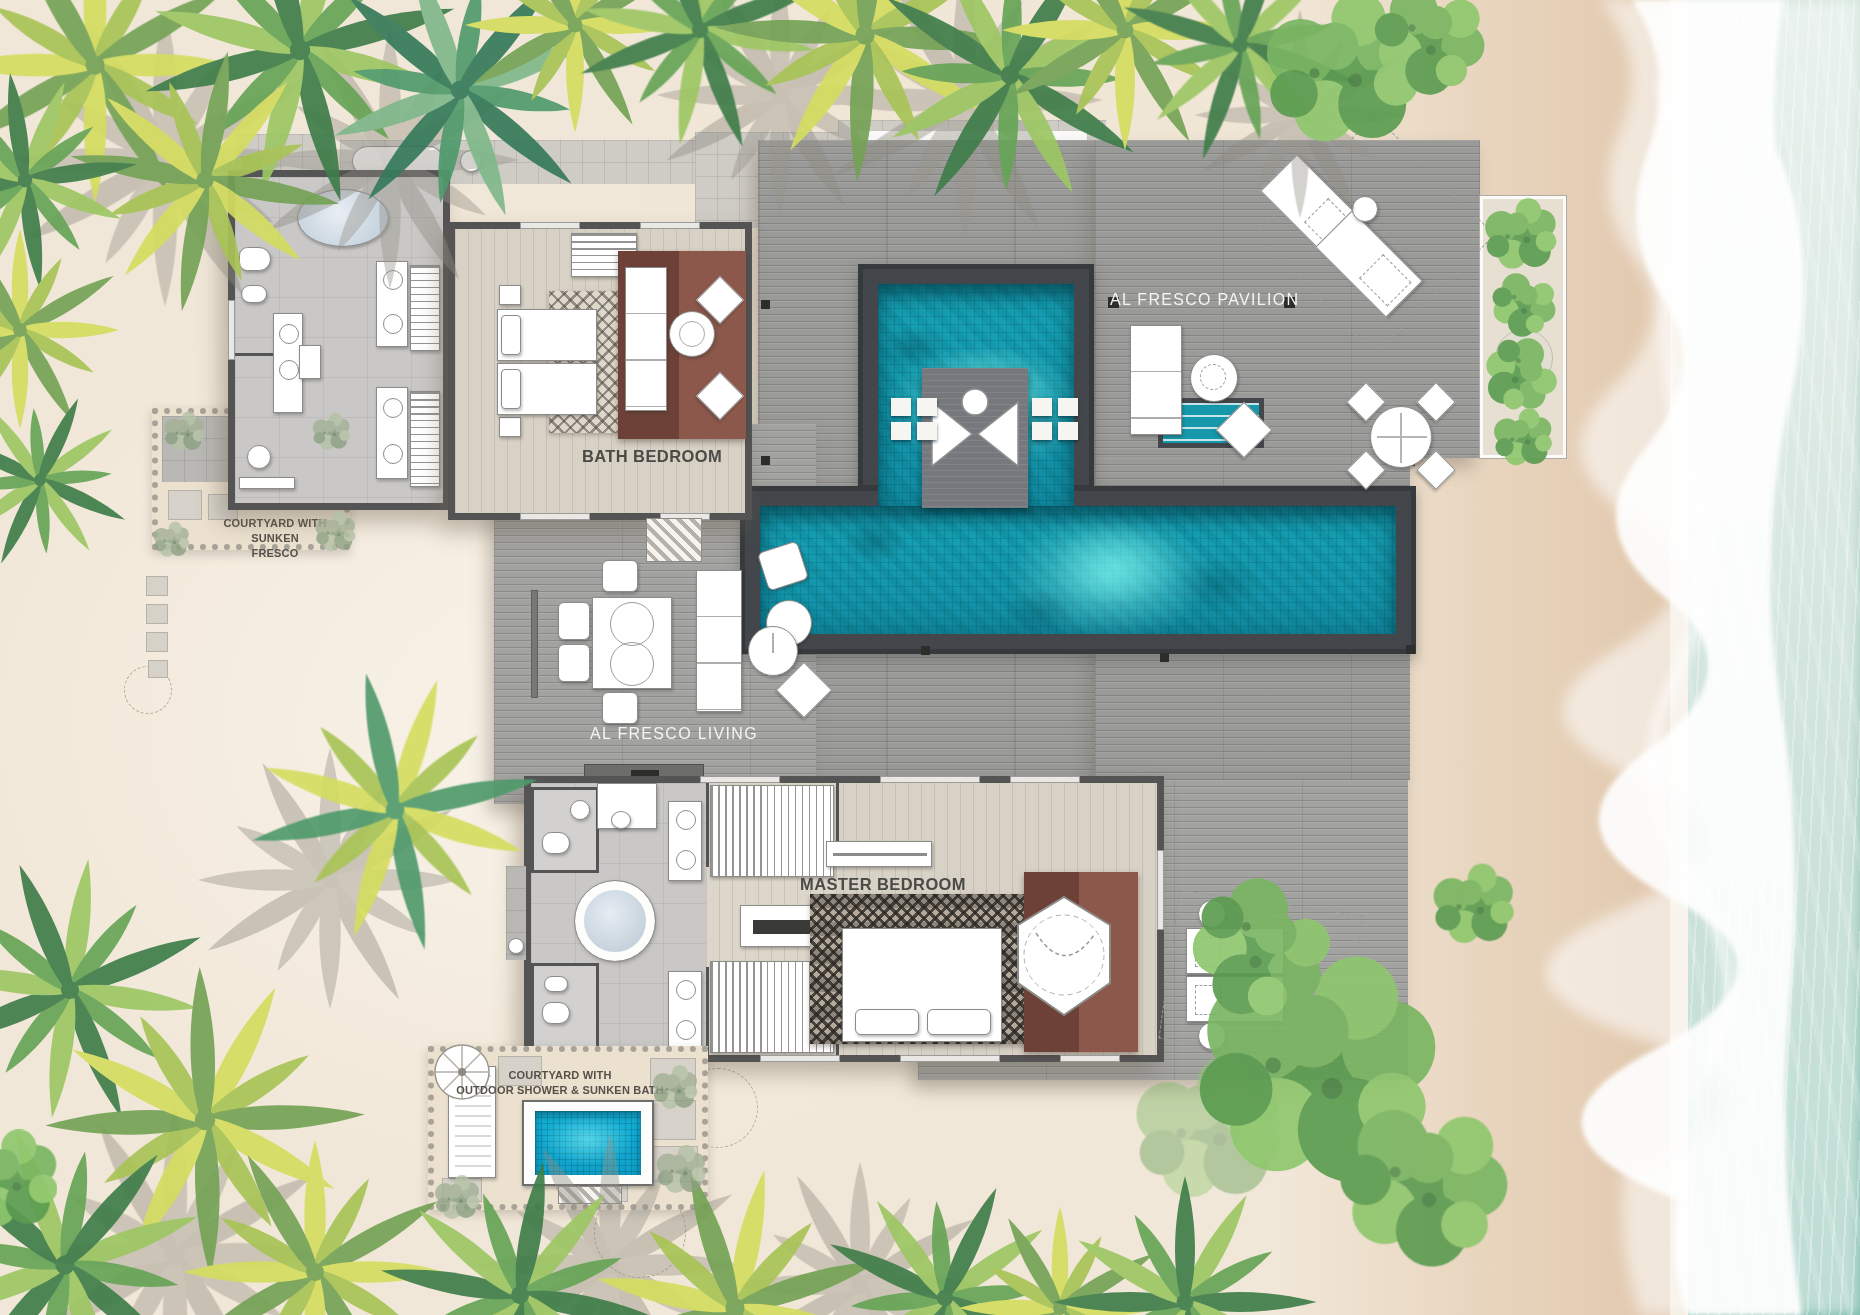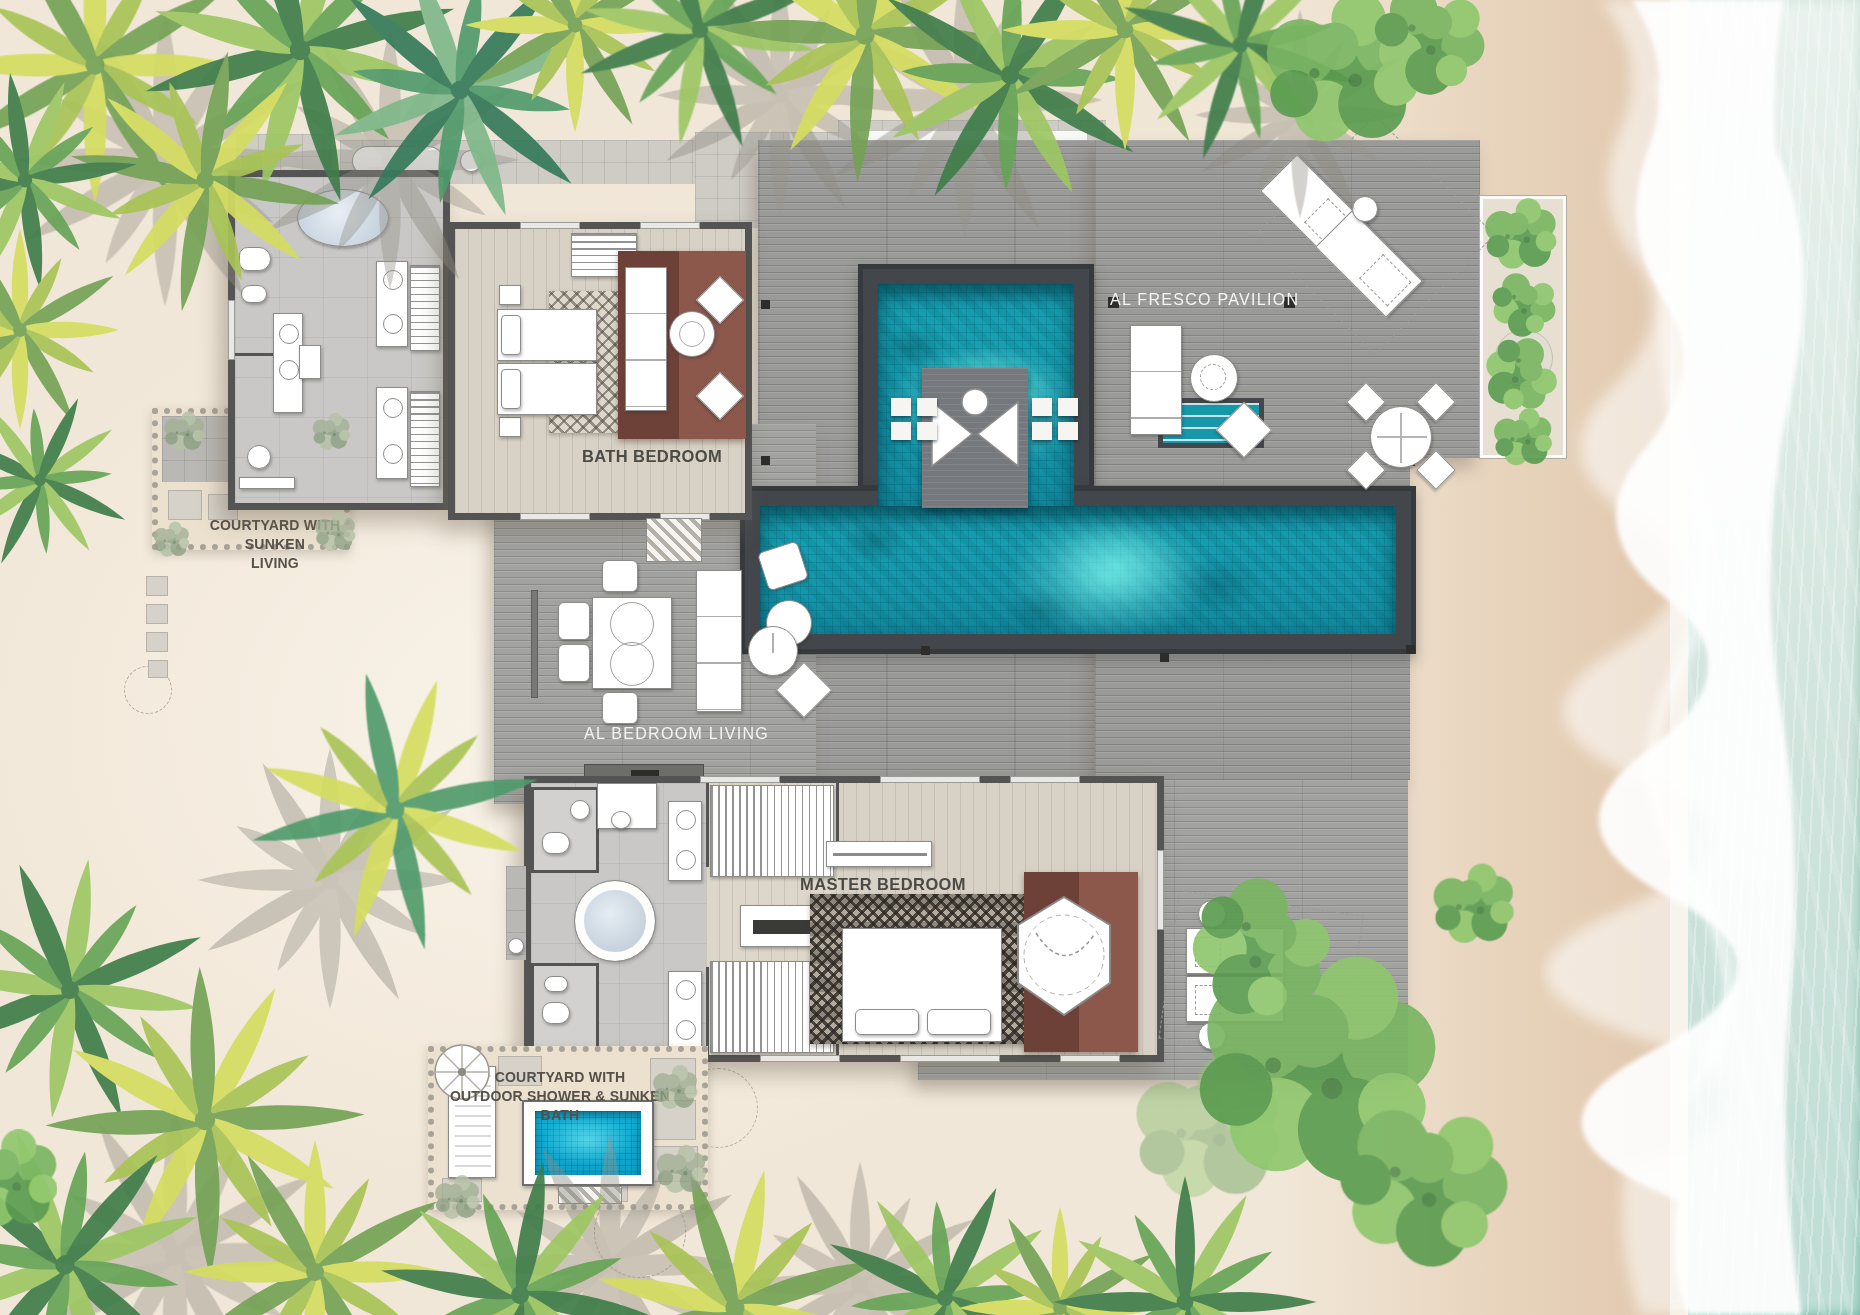--- a/index.html
+++ b/index.html
@@ -78,21 +78,21 @@
     box-shadow:inset 0 4px 8px rgba(0,40,60,.5);}
   .tubring{border:9px solid #fdfdfb;outline:1px solid #8d8d8b;background:radial-gradient(circle at 42% 38%, #e6edf3, #b9c7d3);border-radius:50%;box-shadow:1px 2px 4px rgba(40,40,40,.35);}
   .dash{border:1.5px dashed #b4a995;border-radius:50%;}
   .dashline{border:1.5px dashed #9a9a98;}
   .hatch{background:repeating-linear-gradient(45deg,#f4f3f0 0 5px,#b5b1a9 5px 9px);border:1px solid #8b8b89;}
   .pebble{border:6px dotted #a8a399;background:#ece1cf;box-shadow:0 4px 10px rgba(110,100,85,.3);}
   .paver{position:absolute;background:#d6d2ca;border:1px solid #b6b2aa;box-sizing:border-box;}
   
   .label{font-size:16.5px;font-weight:600;color:#4a4a46;letter-spacing:.4px;white-space:nowrap;text-align:center;line-height:1;}
   .label-light{font-size:16px;font-weight:400;color:#f4f4f2;letter-spacing:1.3px;white-space:nowrap;text-align:center;line-height:1;}
-  .label-small{font-size:14px;font-weight:700;color:#55504a;letter-spacing:.2px;text-align:center;line-height:1.35;}
+  .label-small{font-size:11px;font-weight:700;color:#55504a;letter-spacing:.2px;text-align:center;line-height:1.35;}
   .planter{border:3px solid #fbfbf9;outline:1px solid #b0aca4;background:#e7e0d2;}
   svg{display:block;}
 </style>
 </head>
 <body>
 
 <div id="scene">
 
   <div class="abs sand-var" style="left:0;top:0;width:1860px;height:1315px"></div>
   <div class="abs wet" style="left:1280px;top:0;width:390px;height:1315px"></div>
@@ -112,21 +112,21 @@
     <div class="paver" style="left:96px;top:6px;width:38px;height:30px"></div>
     <div class="paver" style="left:138px;top:6px;width:34px;height:30px"></div>
     <div class="paver" style="left:96px;top:42px;width:30px;height:26px"></div>
     <div class="paver" style="left:134px;top:48px;width:40px;height:40px"></div>
     <div class="paver" style="left:10px;top:76px;width:34px;height:30px"></div>
     <div class="paver" style="left:50px;top:80px;width:30px;height:26px"></div>
   </div>
   <div class="abs label-small" style="left:200px;top:516px;width:150px">
     <span>COURTYARD WITH</span><br>
     <span>SUNKEN</span><br>
-    <span>LIVING</span>
+    <span>FRESCO</span>
   </div>
 
   <div class="paver abs" style="left:146px;top:576px;width:22px;height:20px"></div>
   <div class="paver abs" style="left:146px;top:604px;width:22px;height:20px"></div>
   <div class="paver abs" style="left:146px;top:632px;width:22px;height:20px"></div>
   <div class="paver abs" style="left:148px;top:660px;width:20px;height:18px"></div>
 
   <div class="abs pavers" style="left:236px;top:134px;width:96px;height:58px"></div>
   <div class="abs" style="left:242px;top:156px;width:20px;height:24px;background:#a9c186;border:1px solid #86a168"></div>
   <div class="abs pavers" style="left:340px;top:140px;width:360px;height:44px"></div>
@@ -368,21 +368,21 @@
         <line x1="51" y1="13" x2="13" y2="51"></line>
     </g>
     <circle cx="32" cy="32" r="4" fill="#8d8a82"></circle>
   </svg>
   <div class="abs label-small" style="left:445px;top:1068px;width:230px">
     <span>COURTYARD WITH</span><br>
     <span>OUTDOOR SHOWER &amp; SUNKEN BATH</span>
   </div>
 
   <div class="abs label-light" style="left:1110px;top:292px;width:180px">AL FRESCO PAVILION</div>
-  <div class="abs label-light" style="left:584px;top:726px;width:180px">AL BEDROOM LIVING</div>
+  <div class="abs label-light" style="left:584px;top:726px;width:180px">AL FRESCO LIVING</div>
 
   <svg class="abs" style="left:0;top:0;--c1:#c9d455;--c2:#77ae5b;--c3:#4c8a52" width="1860" height="1315" viewBox="0 0 1860 1315">
     <defs>
       <symbol id="palm" viewBox="-100 -100 200 200">
         <g>
           <path transform="rotate(0)" d="M0 6 C9 -14 10 -52 0 -88 C-10 -52 -9 -14 0 6 Z" fill="var(--c1)"></path>
           <path transform="rotate(30)" d="M0 6 C8 -12 9 -44 0 -72 C-9 -44 -8 -12 0 6 Z" fill="var(--c2)"></path>
           <path transform="rotate(60)" d="M0 6 C9 -15 10 -56 0 -94 C-10 -56 -9 -15 0 6 Z" fill="var(--c3)"></path>
           <path transform="rotate(90)" d="M0 6 C9 -14 10 -52 0 -86 C-10 -52 -9 -14 0 6 Z" fill="var(--c1)"></path>
           <path transform="rotate(120)" d="M0 6 C8 -12 9 -46 0 -74 C-9 -46 -8 -12 0 6 Z" fill="var(--c2)"></path>

